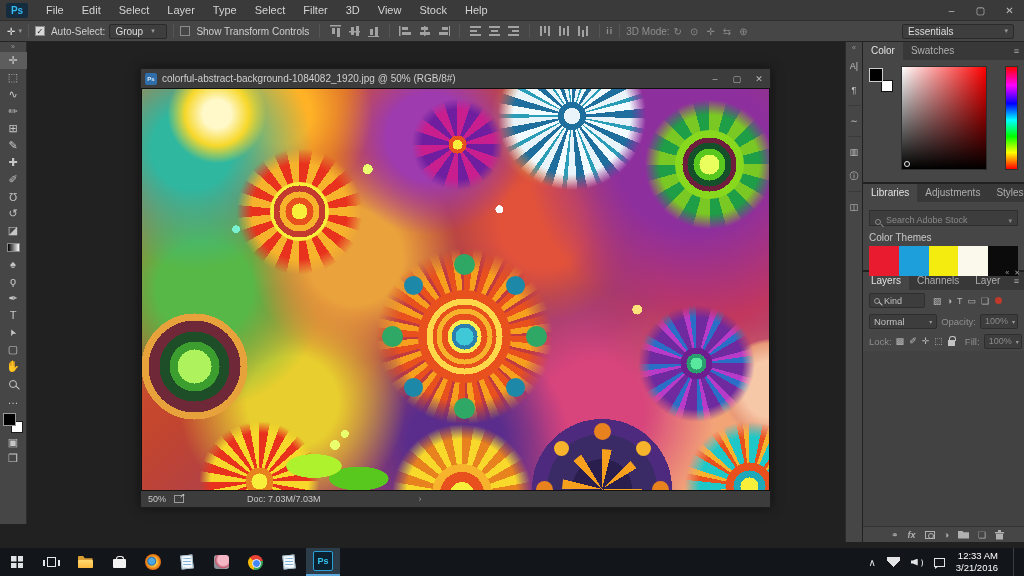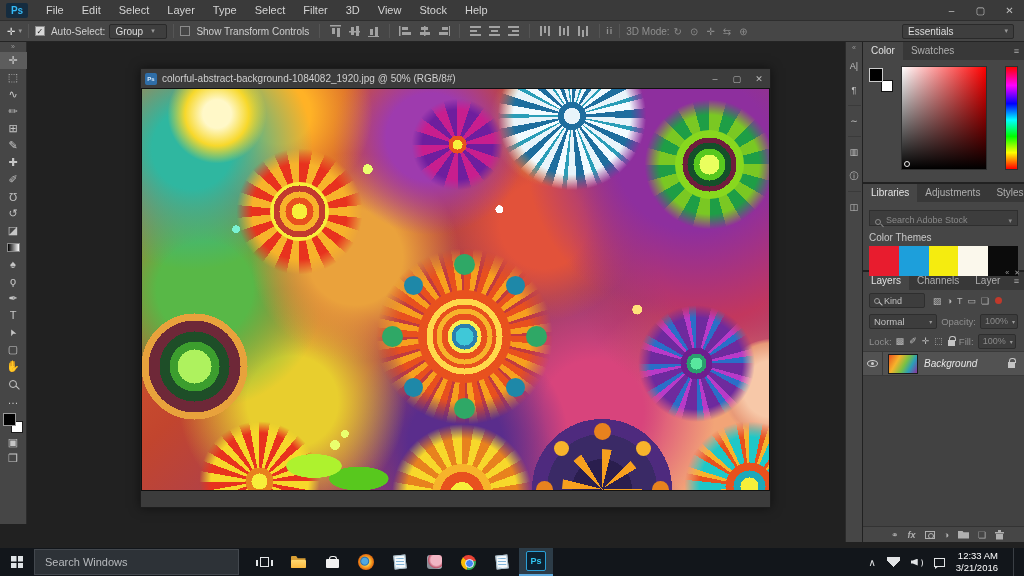--- a/index.html
+++ b/index.html
@@ -480,20 +480,26 @@
           <div class="mnd m8">
               <i class="orbs o8"></i>
             </div>
           <div class="mnd m9"></div>
           <div class="mnd m14"></div>
           <div class="mnd m1">
               <i class="orbs o1"></i>
             </div>
         </div>
       </div>
+      <div class="doc-status">
+        <span>50%</span>
+        <span class="expico"></span>
+        <span class="docinfo">Doc: 7.03M/7.03M</span>
+        <span class="chv">›</span>
+      </div>
     </section>
 
     <aside id="dockstrip">
       <span class="dock-exp">«</span>
       <span class="dockico">A|</span>
       <span class="dockico">¶</span>
       <span class="dock-sep"></span>
       <span class="dockico">∼</span>
       <span class="dock-sep"></span>
       <span class="dockico">▥</span>
@@ -584,54 +590,43 @@
         </div>
         <div class="lrow r3">
           <span>Lock:</span>
           <span class="lockicons">
             <span>▩</span>
             <span>✐</span>
             <span>✛</span>
             <span>⬚</span>
             <span class="padlock"></span>
           </span>
-          <span style="">Fill:</span>
+          <span style="margin-left:6px">Fill:</span>
           <span class="fieldbox valbox dimmed">
             <span style="font-size:9px">100%</span>
             <span class="car">▾</span>
           </span>
-        </div>
-        <div class="layerrow">
-          <span class="eyecell">
-            <span class="eye"></span>
-          </span>
-          <span class="thumb"></span>
-          <span class="lname">Background</span>
-          <span class="padlock"></span>
         </div>
         <div class="layers-empty"></div>
         <div class="lbottom">
           <span>⚭</span>
           <span class="fx">fx</span>
           <span class="maskico"></span>
           <span>◑</span>
           <span class="foldico"></span>
           <span>❏</span>
           <span class="trashico"></span>
         </div>
       </section>
     </aside>
   </div>
 
   <footer id="taskbar">
     <div class="startbtn">
       <span class="winlogo"></span>
-    </div>
-    <div class="searchbox">
-      <span>Search Windows</span>
     </div>
     <div class="tb-app">
         <span class="taskview"></span>
       </div>
     <div class="tb-app">
         <span class="folderico"></span>
       </div>
     <div class="tb-app">
         <span class="storeico"></span>
       </div>

